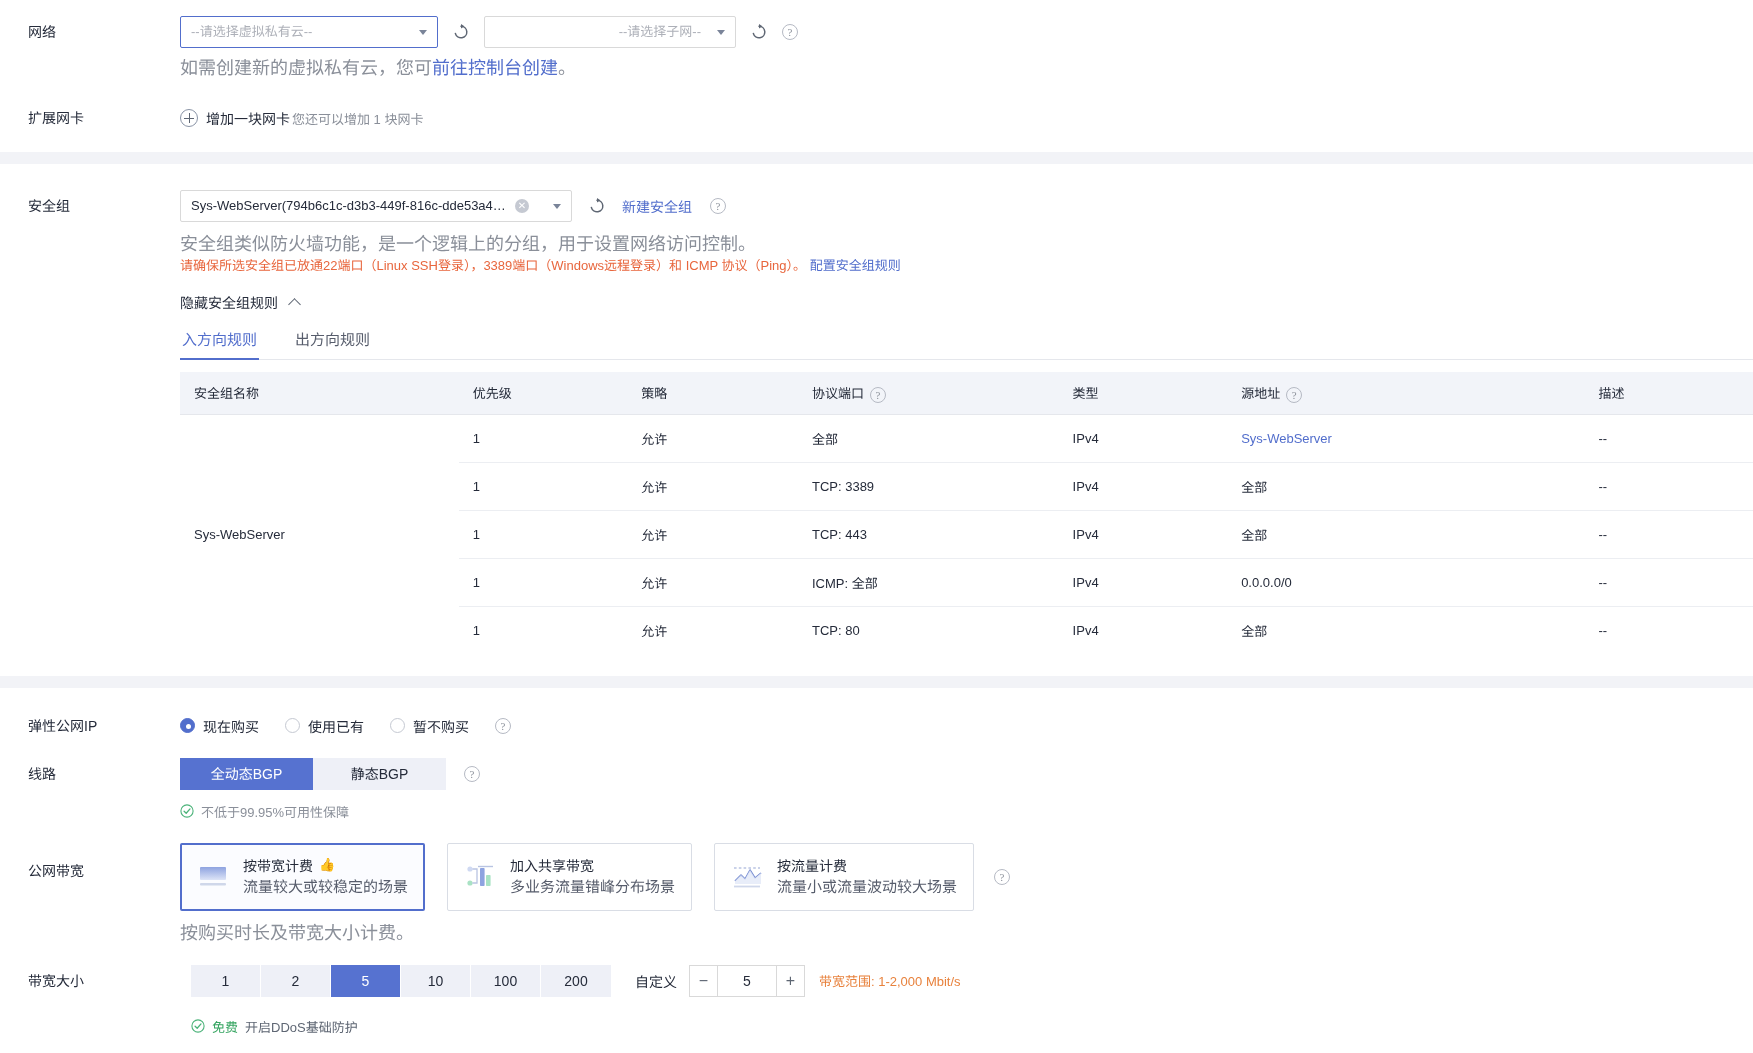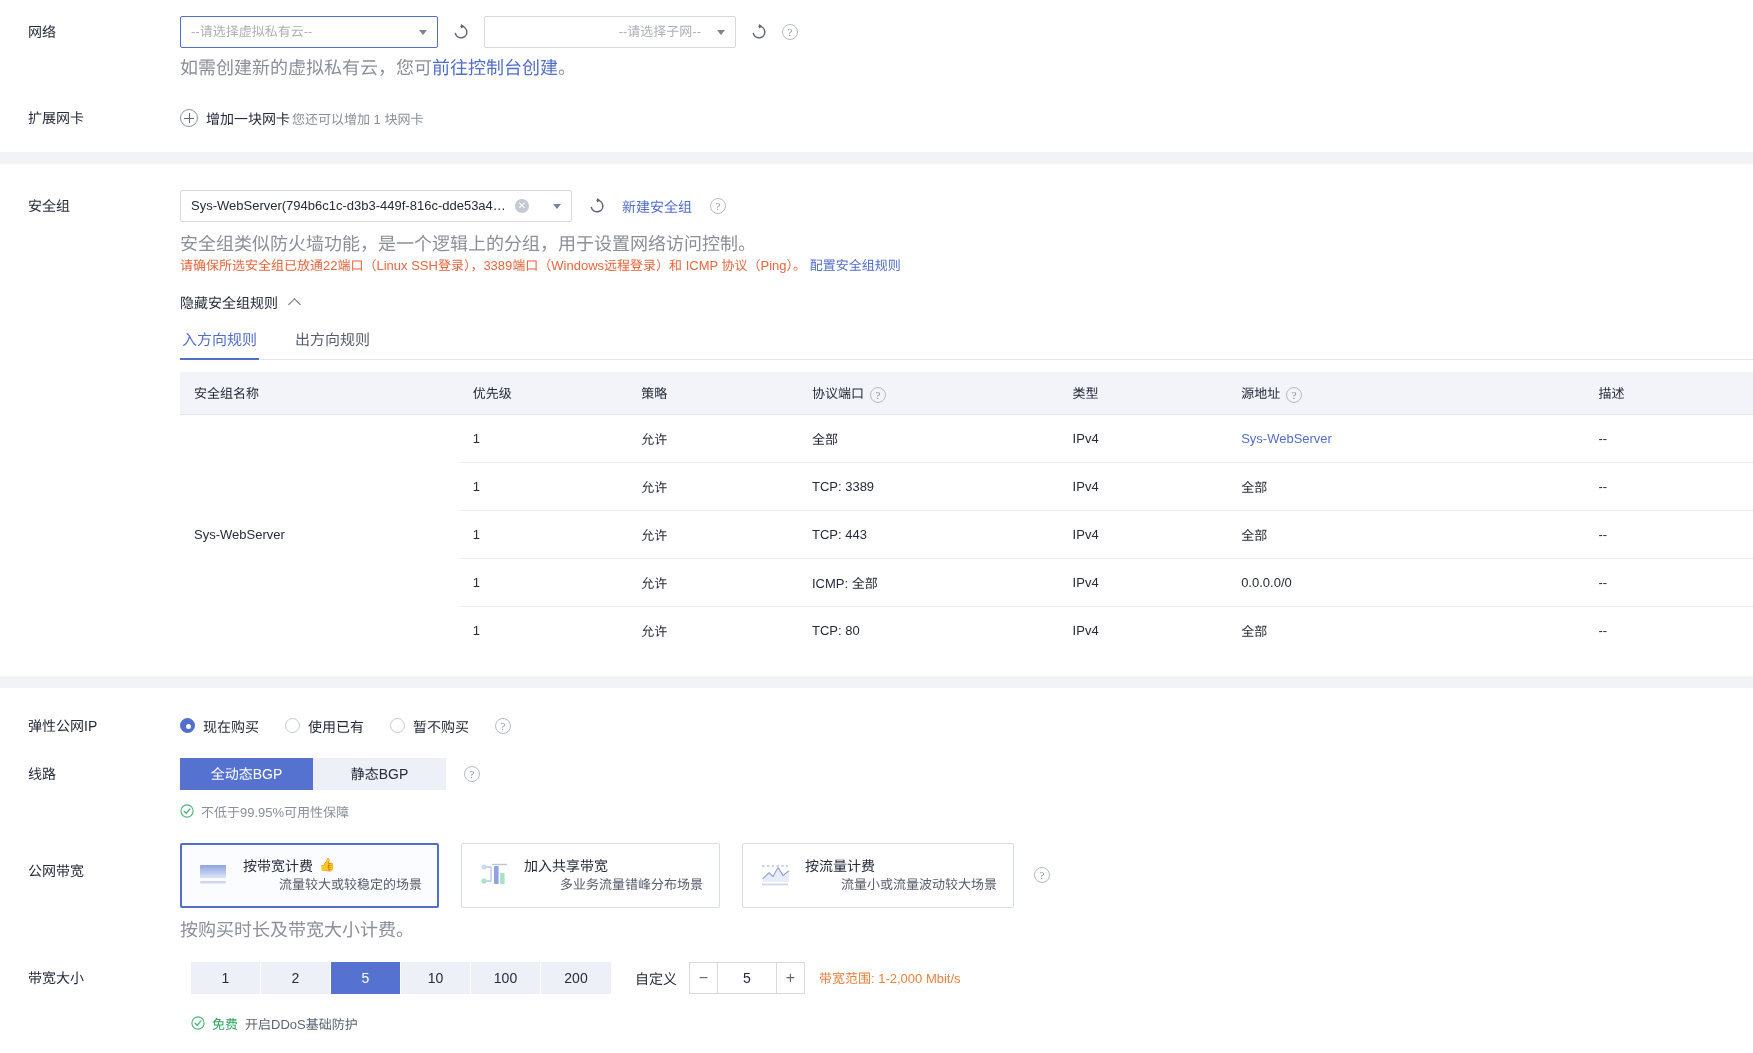--- a/index.html
+++ b/index.html
@@ -155,21 +155,21 @@
   .cards { display: flex; gap: 22px; }
   .card {
     display: flex; align-items: center; gap: 12px;
     border: 1px solid #d9dde5; border-radius: 2px; background: #fff;
     padding: 12px 16px; min-width: 188px; cursor: pointer;
   }
   .card.selected { border: 2px solid #526ecc; padding: 3px 15px; background: #fbfcff; }
   .card-ico { width: 34px; height: 30px; flex: none; }
   .card-txt { line-height: 1.45; }
   .card-title { font-size: 14px; color: #252b3a; display: flex; align-items: center; gap: 6px; }
-  .card-sub { font-size: 13px; color: #575d6c; margin-left: 36px; }
+  .card-sub { font-size: 15px; color: #575d6c; }
   .thumb { font-size: 13px; }
 
   
   .bw-wrap { display: flex; align-items: center; }
   .bw-opts { display: inline-flex; }
   .bw {
     width: 70px; height: 32px; line-height: 32px; text-align: center;
     font-size: 14px; background: #eef0f7; color: #252b3a;
     border-right: 1px solid #fff; cursor: pointer;
   }

